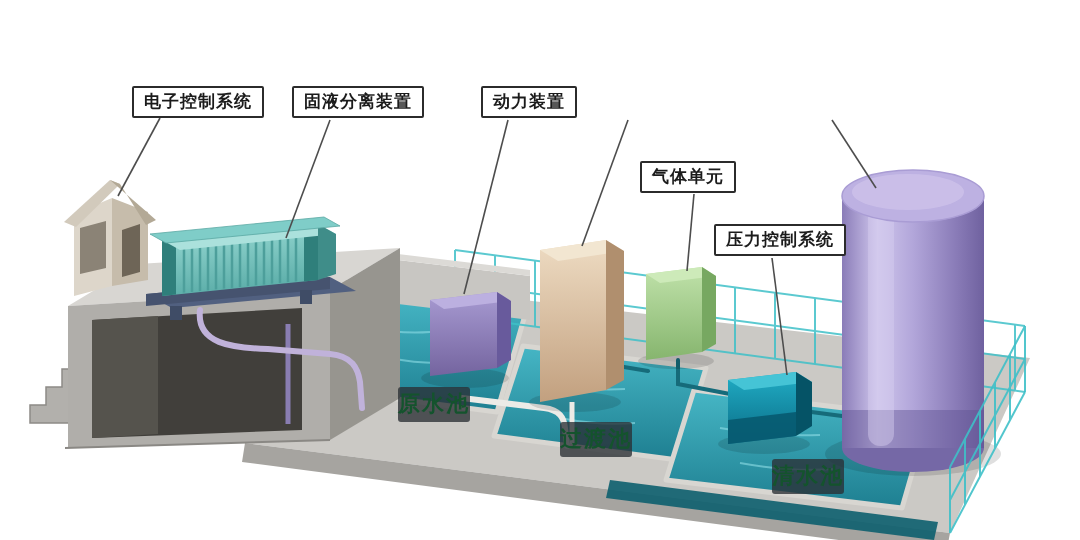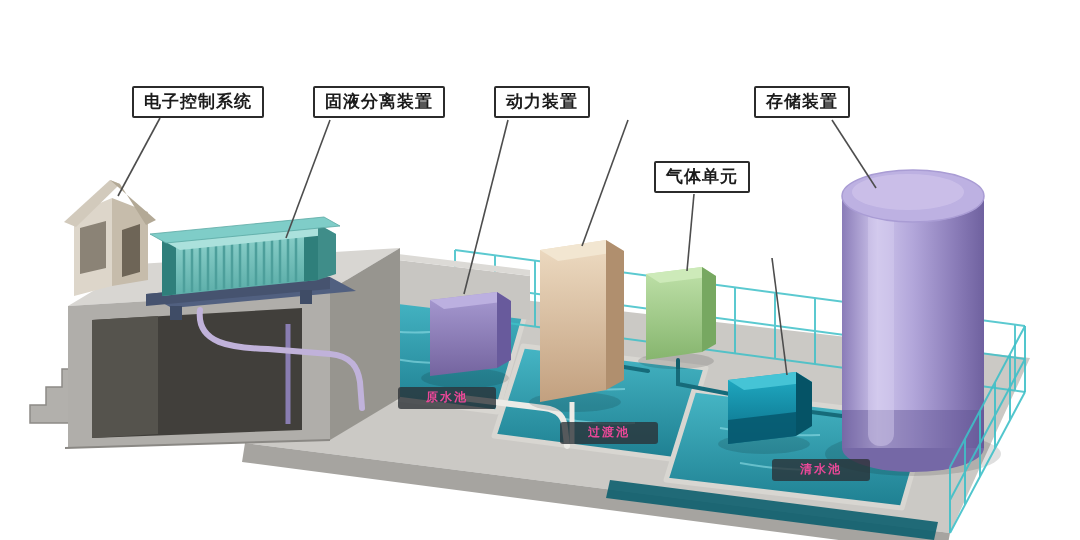--- a/index.html
+++ b/index.html
@@ -8,22 +8,22 @@
     font-family:Liberation Serif, serif;
     margin-top:28px;
   }
   #scene-svg{position:absolute;left:0;top:0;width:1080px;height:540px;z-index:1;}
   .callout{
     position:absolute;z-index:3;background:#ffffff;border:2px solid #2b2b2b;border-radius:2px;
     padding:3px 10px;font-size:17px;font-weight:700;color:#1b1b1b;white-space:nowrap;
     letter-spacing:1px;line-height:1.3;
   }
   .pool-tag{
-    position:absolute;z-index:3;background:rgba(42,48,52,0.78);color:#ec4899;border-radius:3px;
-    padding:3px 28px;font-size:12px;font-weight:700;white-space:nowrap;letter-spacing:2px;line-height:1.3;
+    position:absolute;z-index:3;background:rgba(42,48,52,0.78);color:#14532d;border-radius:3px;
+    padding:3px 0;font-size:22px;font-weight:700;white-space:nowrap;letter-spacing:2px;line-height:1.3;
   }
 </style>
 </head>
 <body>
 
 <div id="stage">
 
   <svg id="scene-svg" viewBox="0 0 1080 540">
     <defs>
       <linearGradient id="gradWater" x1="0" y1="0" x2="0" y2="1">
@@ -225,22 +225,22 @@
       <line x1="330" y1="92" x2="286" y2="210"></line>
       <line x1="508" y1="92" x2="464" y2="266"></line>
       <line x1="628" y1="92" x2="582" y2="218"></line>
       <line x1="832" y1="92" x2="876" y2="160"></line>
       <line x1="694" y1="166" x2="687" y2="243"></line>
       <line x1="772" y1="230" x2="787" y2="347"></line>
     </g>
   </svg>
 
   <div class="callout" style="left:132px;top:58px">电子控制系统</div>
-  <div class="callout" style="left:313px;top:58px">固液分离装置</div>
-  <div class="callout" style="left:494px;top:58px">动力装置</div>
-  <div class="callout" style="left:754px;top:58px">存储装置</div>
-  <div class="callout" style="left:654px;top:133px">气体单元</div>
+  <div class="callout" style="left:292px;top:58px">固液分离装置</div>
+  <div class="callout" style="left:481px;top:58px">动力装置</div>
+  <div class="callout" style="left:640px;top:133px">气体单元</div>
+  <div class="callout" style="left:714px;top:196px">压力控制系统</div>
 
   <div class="pool-tag" style="left:398px;top:359px">原水池</div>
   <div class="pool-tag" style="left:560px;top:394px">过渡池</div>
   <div class="pool-tag" style="left:772px;top:431px">清水池</div>
 
 </div>
 
 </body></html>

